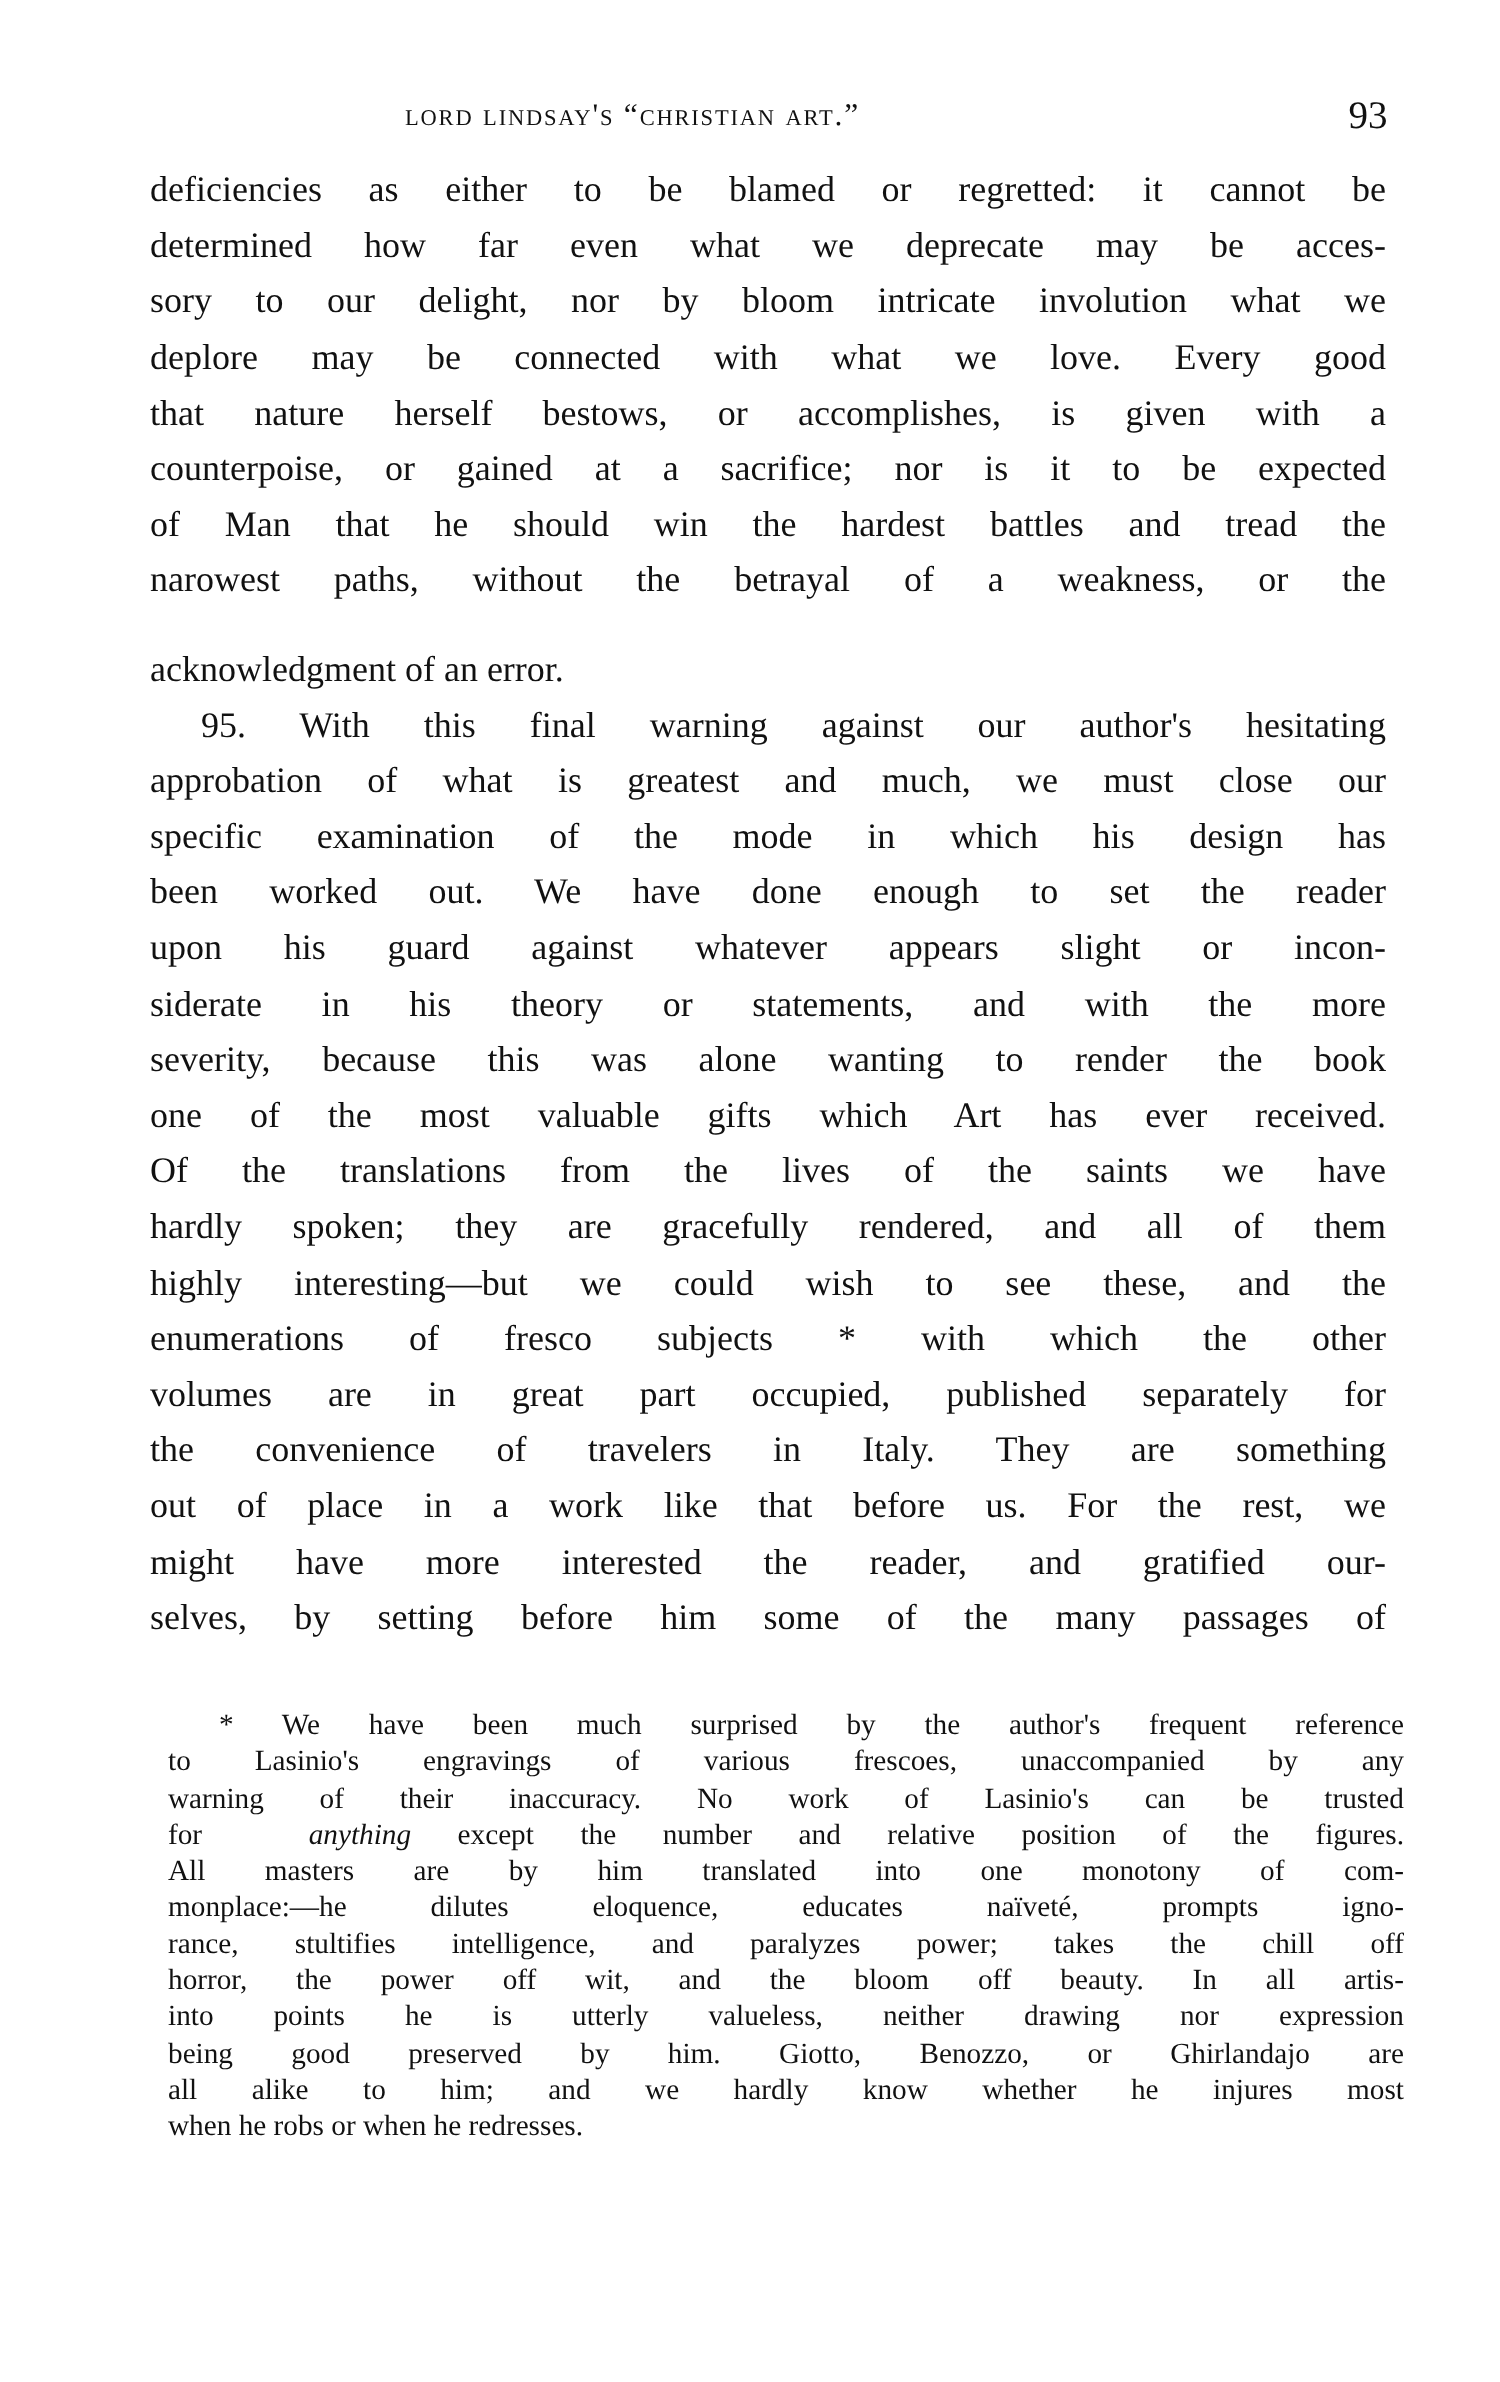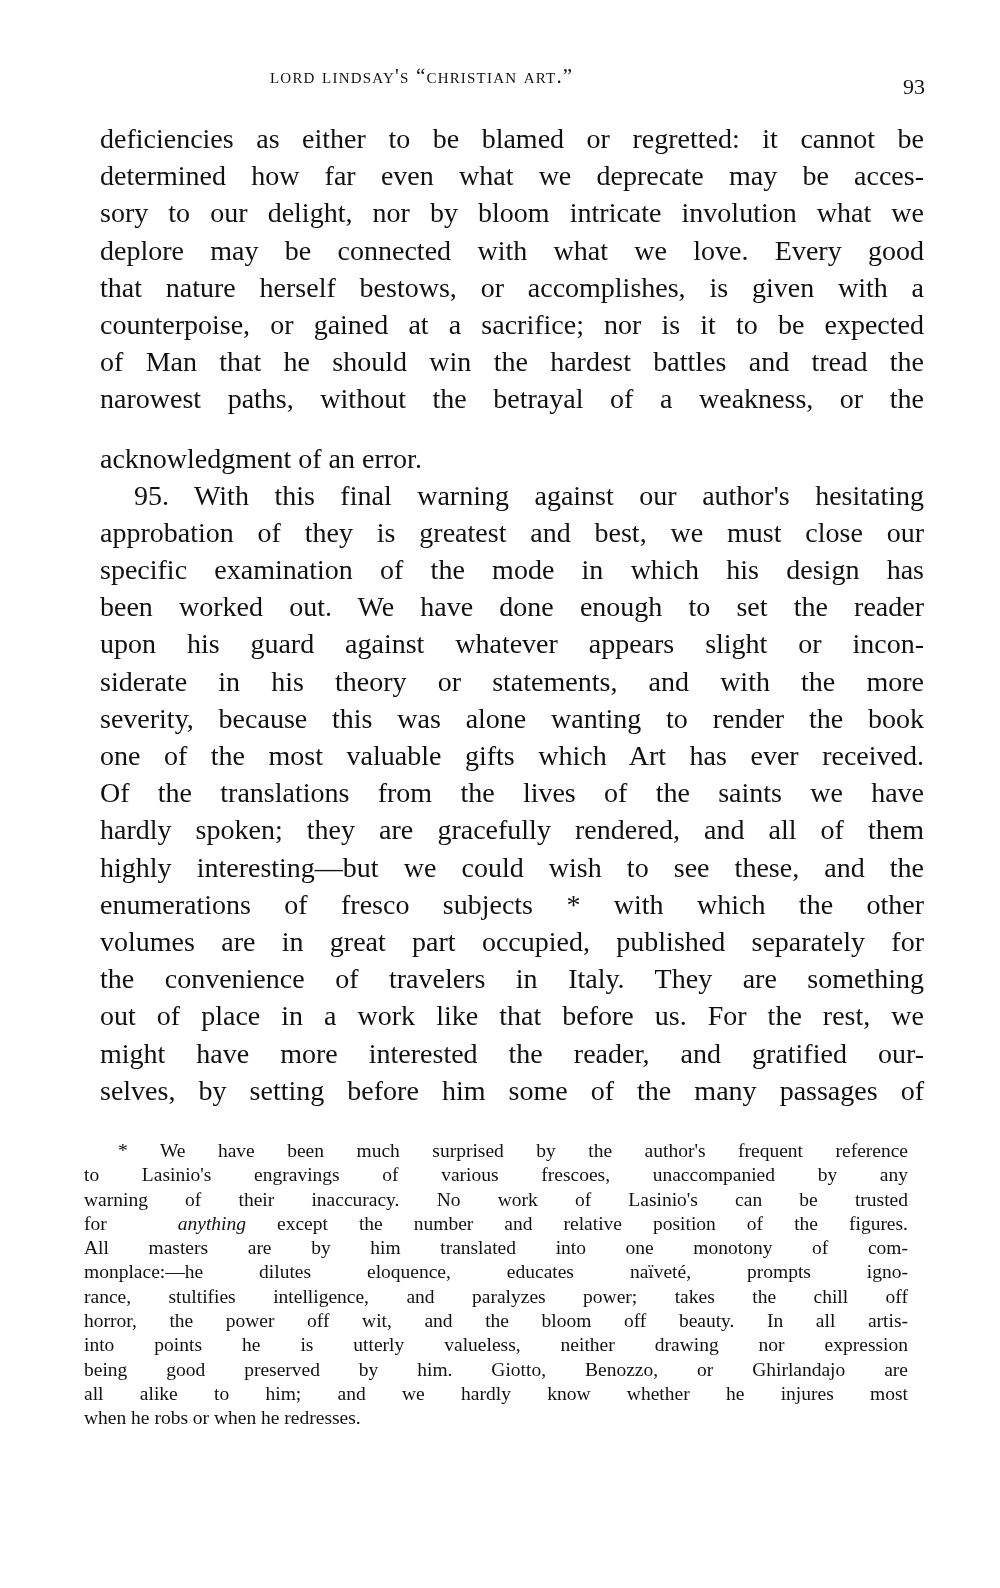--- a/index.html
+++ b/index.html
@@ -33,48 +33,48 @@
       left: 170px;
       top: 6px;
       font-size: 21px;
       letter-spacing: 1.2px;
       font-variant: small-caps;
       text-transform: lowercase;
     }
     .page-number {
       position: absolute;
       right: 0;
-      top: 16px;
-      font-size: 22px;
+      top: 4px;
+      font-size: 26px;
     }
     .body-text {
       position: absolute;
       left: 100px;
-      top: 120px;
+      top: 109px;
       width: 824px;
-      font-size: 28px;
+      font-size: 24px;
       line-height: 37.2px;
     }
     .line {
       display: block;
       white-space: nowrap;
       text-align: justify;
       text-align-last: justify;
       height: 37.2px;
     }
     .line.last {
       text-align-last: left;
       margin-top: 22px;
     }
     .line.indent {
       padding-left: 34px;
     }
     .footnote {
       position: absolute;
-      left: 84px;
+      left: 112px;
       top: 1139px;
       width: 824px;
       font-size: 19.5px;
       line-height: 24.3px;
       font-family: "Liberation Serif", "DejaVu Serif", serif;
     }
     .fline {
       display: block;
       white-space: nowrap;
       text-align: justify;
@@ -106,21 +106,21 @@
     <span class="line">deficiencies as either to be blamed or regretted: it cannot be</span>
     <span class="line">determined how far even what we deprecate may be acces-</span>
     <span class="line">sory to our delight, nor by bloom intricate involution what we</span>
     <span class="line">deplore may be connected with what we love.  Every good</span>
     <span class="line">that nature herself bestows, or accomplishes, is given with a</span>
     <span class="line">counterpoise, or gained at a sacrifice; nor is it to be expected</span>
     <span class="line">of Man that he should win the hardest battles and tread the</span>
     <span class="line">narowest paths, without the betrayal of a weakness, or the</span>
     <span class="line last">acknowledgment of an error.</span>
     <span class="line indent">95. With this final warning against our author's hesitating</span>
-    <span class="line">approbation of they is greatest and best, we must close our</span>
+    <span class="line">approbation of what is greatest and much, we must close our</span>
     <span class="line">specific examination of the mode in which his design has</span>
     <span class="line">been worked out.  We have done enough to set the reader</span>
     <span class="line">upon his guard against whatever appears slight or incon-</span>
     <span class="line">siderate in his theory or statements, and with the more</span>
     <span class="line">severity, because this was alone wanting to render the book</span>
     <span class="line">one of the most valuable gifts which Art has ever received.</span>
     <span class="line">Of the translations from the lives of the saints we have</span>
     <span class="line">hardly spoken; they are gracefully rendered, and all of them</span>
     <span class="line">highly interesting—but we could wish to see these, and the</span>
     <span class="line">enumerations of fresco subjects * with which the other</span>

